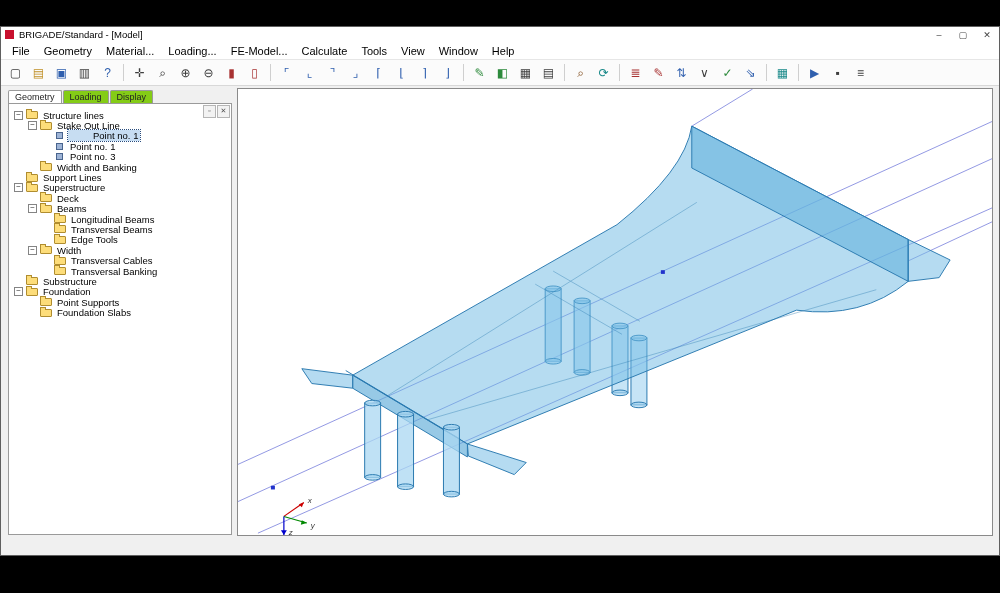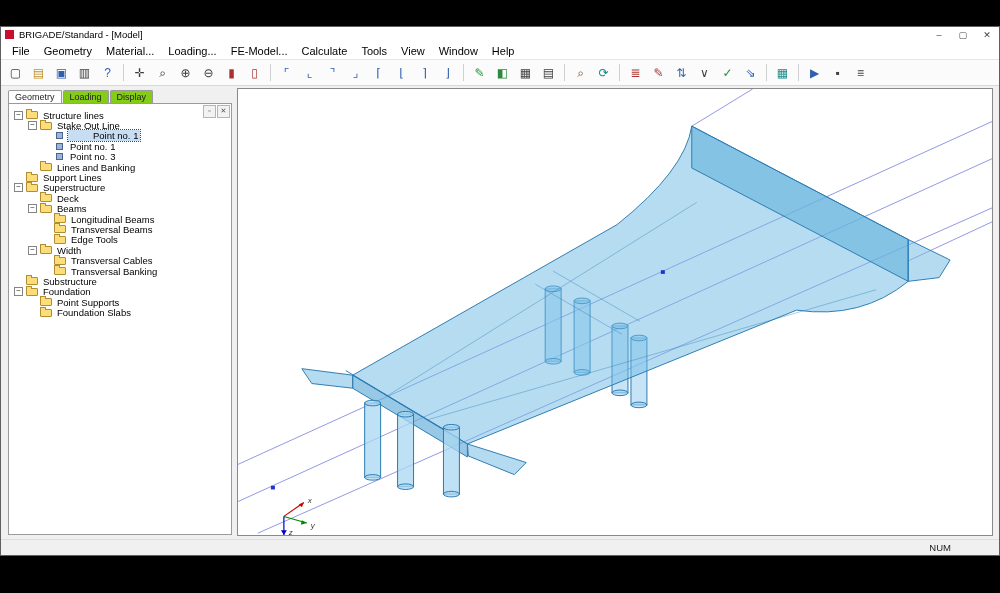--- a/index.html
+++ b/index.html
@@ -167,21 +167,21 @@
             <span class="label">Point no. 1</span>
           </div>
           <div class="trow d2">
             <span class="spacer"></span>
             <span class="leaf-dot"></span>
             <span class="label">Point no. 3</span>
           </div>
           <div class="trow d1">
             <span class="spacer"></span>
             <span class="folder"></span>
-            <span class="label">Lines and Banking</span>
+            <span class="label">Width and Banking</span>
           </div>
           <div class="trow d0">
             <span class="spacer"></span>
             <span class="folder"></span>
             <span class="label">Support Lines</span>
           </div>
           <div class="trow d0">
             <span class="expander">−</span>
             <span class="folder"></span>
             <span class="label">Superstructure</span>
@@ -322,17 +322,14 @@
           <line x1="46" y1="460" x2="46" y2="480" stroke="#0000cc"></line>
           <polygon points="46,480 43,475 49,475" fill="#0000cc" stroke="none"></polygon>
           <text x="70" y="446" fill="#333" stroke="none">x</text>
           <text x="73" y="472" fill="#333" stroke="none">y</text>
           <text x="51" y="480" fill="#333" stroke="none">z</text>
         </g>
       </svg>
     </div>
   </div>
 
-  <div class="statusbar">
-    <span class="status-num">NUM</span>
-  </div>
 
 </div>
 
 </body></html>

